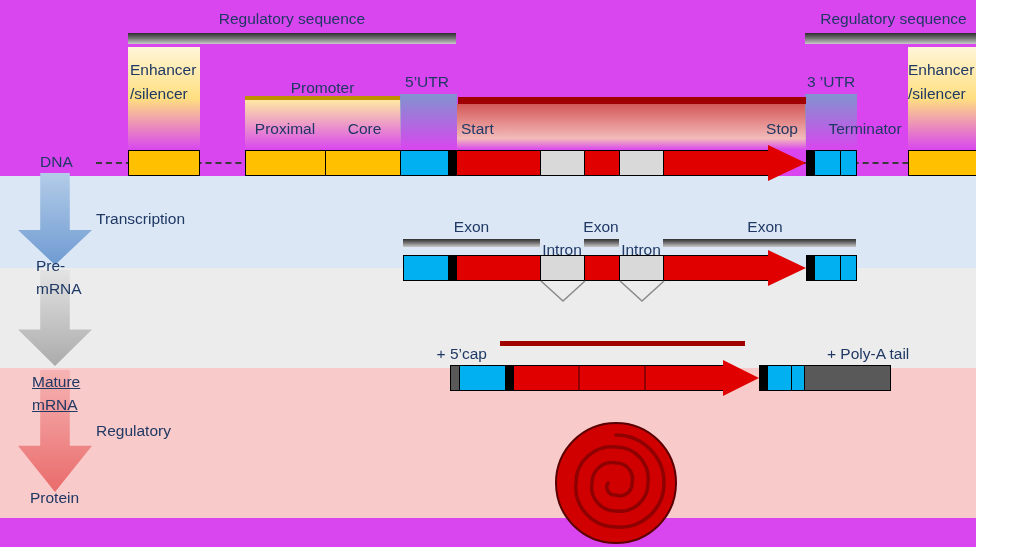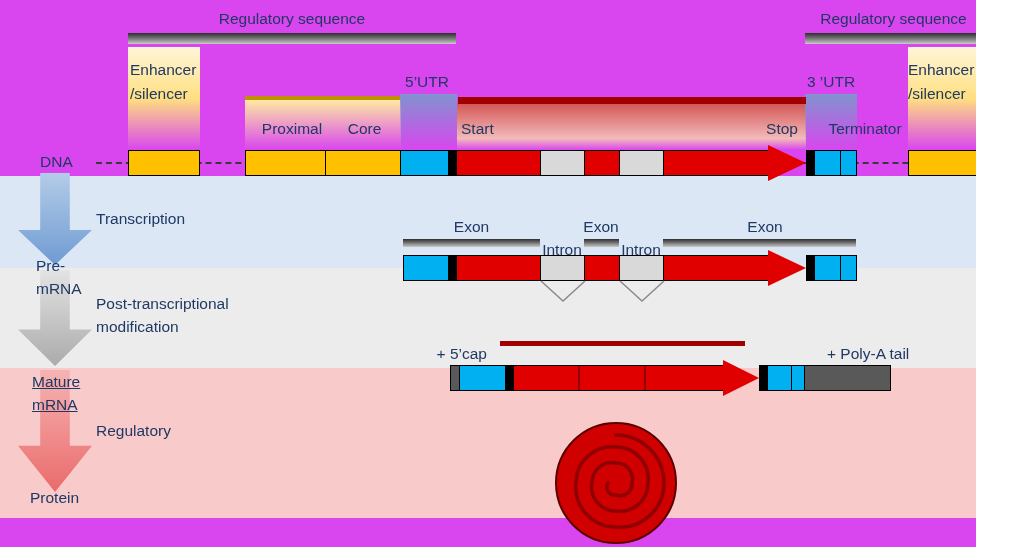--- a/index.html
+++ b/index.html
@@ -59,24 +59,25 @@
 
   <div class="lbl" style="left:130px;top:58px;line-height:24px;">
     <div>Enhancer</div>
     <div>/silencer</div>
   </div>
   <div class="lbl" style="left:908px;top:58px;line-height:24px;">
     <div>Enhancer</div>
     <div>/silencer</div>
   </div>
 
+  <div class="lbl ctr" style="left:245px;top:78px;width:155px;">Promoter</div>
   <div class="lbl ctr" style="left:398px;top:72px;width:58px;">5’UTR</div>
   <div class="lbl ctr" style="left:802px;top:72px;width:58px;">3 ’UTR</div>
 
-  <div class="lbl ctr" style="left:250px;top:119px;width:84px;">Proximal</div>
+  <div class="lbl ctr" style="left:243px;top:119px;width:84px;">Proximal</div>
   <div class="lbl ctr" style="left:328px;top:119px;width:73px;">Core</div>
   <div class="lbl" style="left:461px;top:119px;">Start</div>
   <div class="lbl rgt" style="left:742px;top:119px;width:56px;">Stop</div>
   <div class="lbl ctr" style="left:814px;top:119px;width:102px;">Terminator</div>
 
   <div class="mol" style="top:150px;">
     <div class="dashes" style="left:96px;top:12px;width:912px;"></div>
     <div class="seg y" style="left:128px;width:72px;"></div>
     <div class="seg y" style="left:245px;width:81px;"></div>
     <div class="seg y" style="left:325px;width:76px;"></div>
@@ -155,19 +156,15 @@
     <div>Pre-</div>
     <div>mRNA</div>
   </div>
   <div class="lbl" style="left:32px;top:370px;line-height:23px;text-decoration:underline;">
     <div>Mature</div>
     <div>mRNA</div>
   </div>
   <div class="lbl" style="left:30px;top:488px;">Protein</div>
 
   <div class="lbl" style="left:96px;top:209px;">Transcription</div>
-  <div class="lbl" style="left:96px;top:292px;line-height:23px;">
-    <div>Post-transcriptional</div>
-    <div>modification</div>
-  </div>
   <div class="lbl" style="left:96px;top:421px;">Regulatory</div>
 
 </div>
 
 </body></html>

